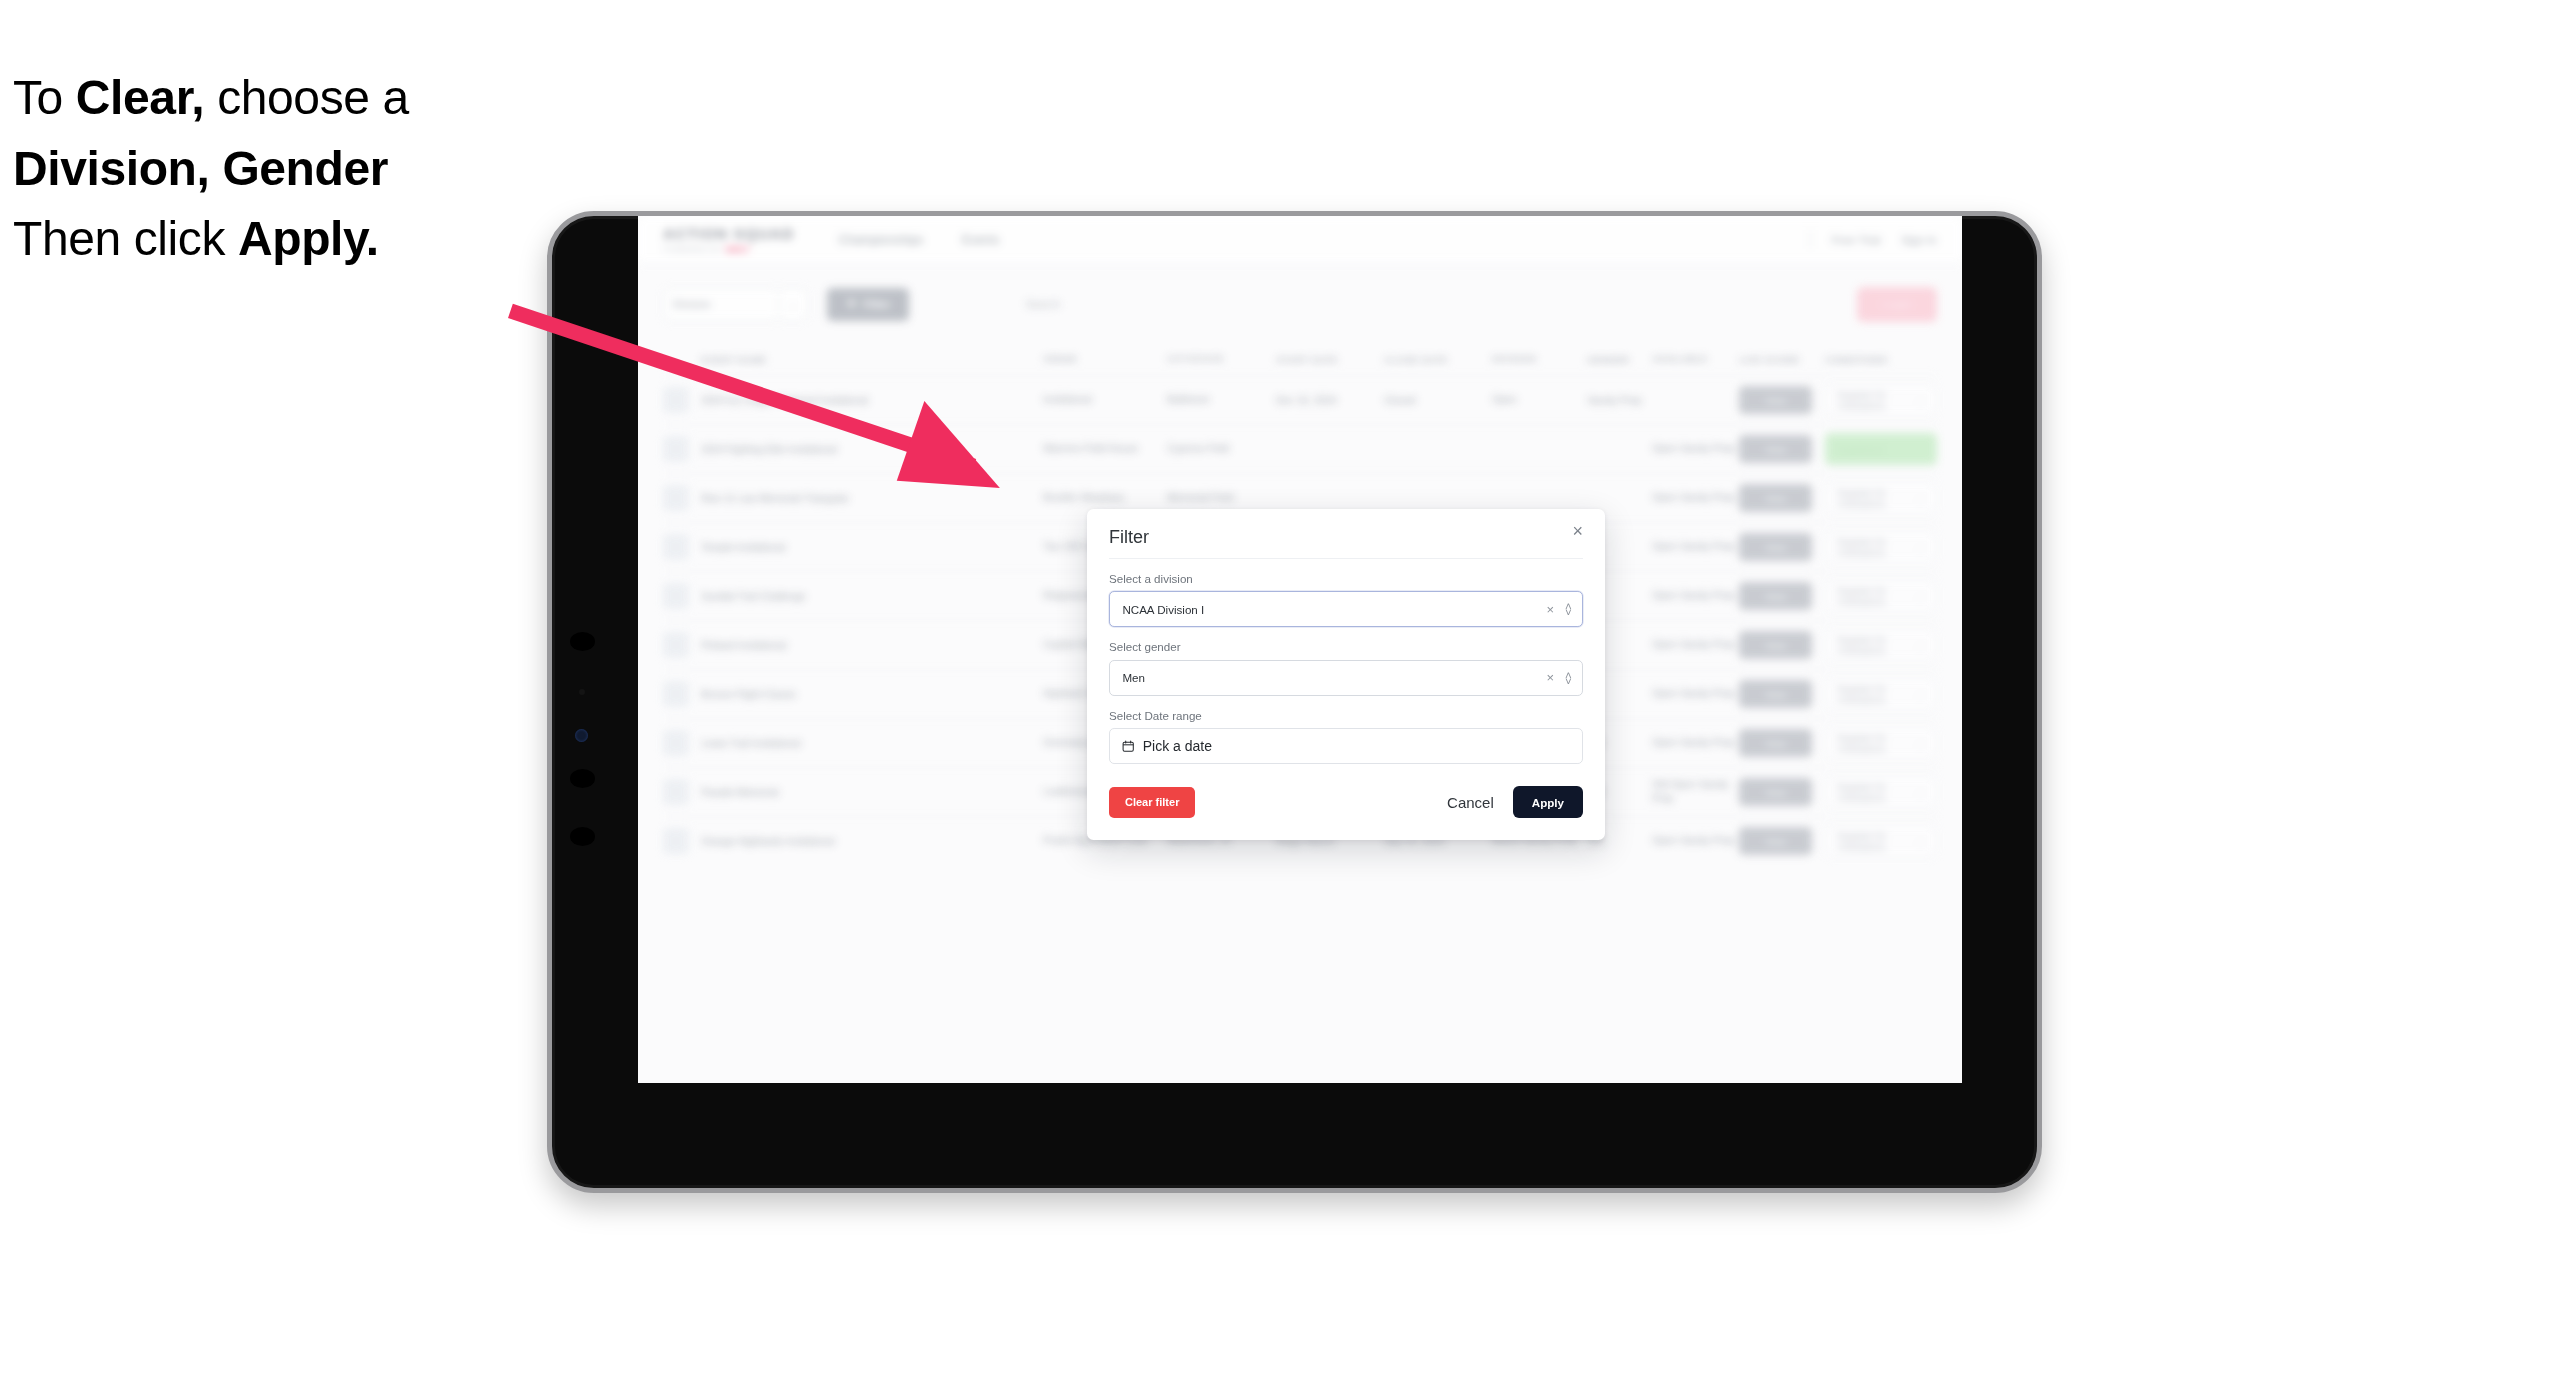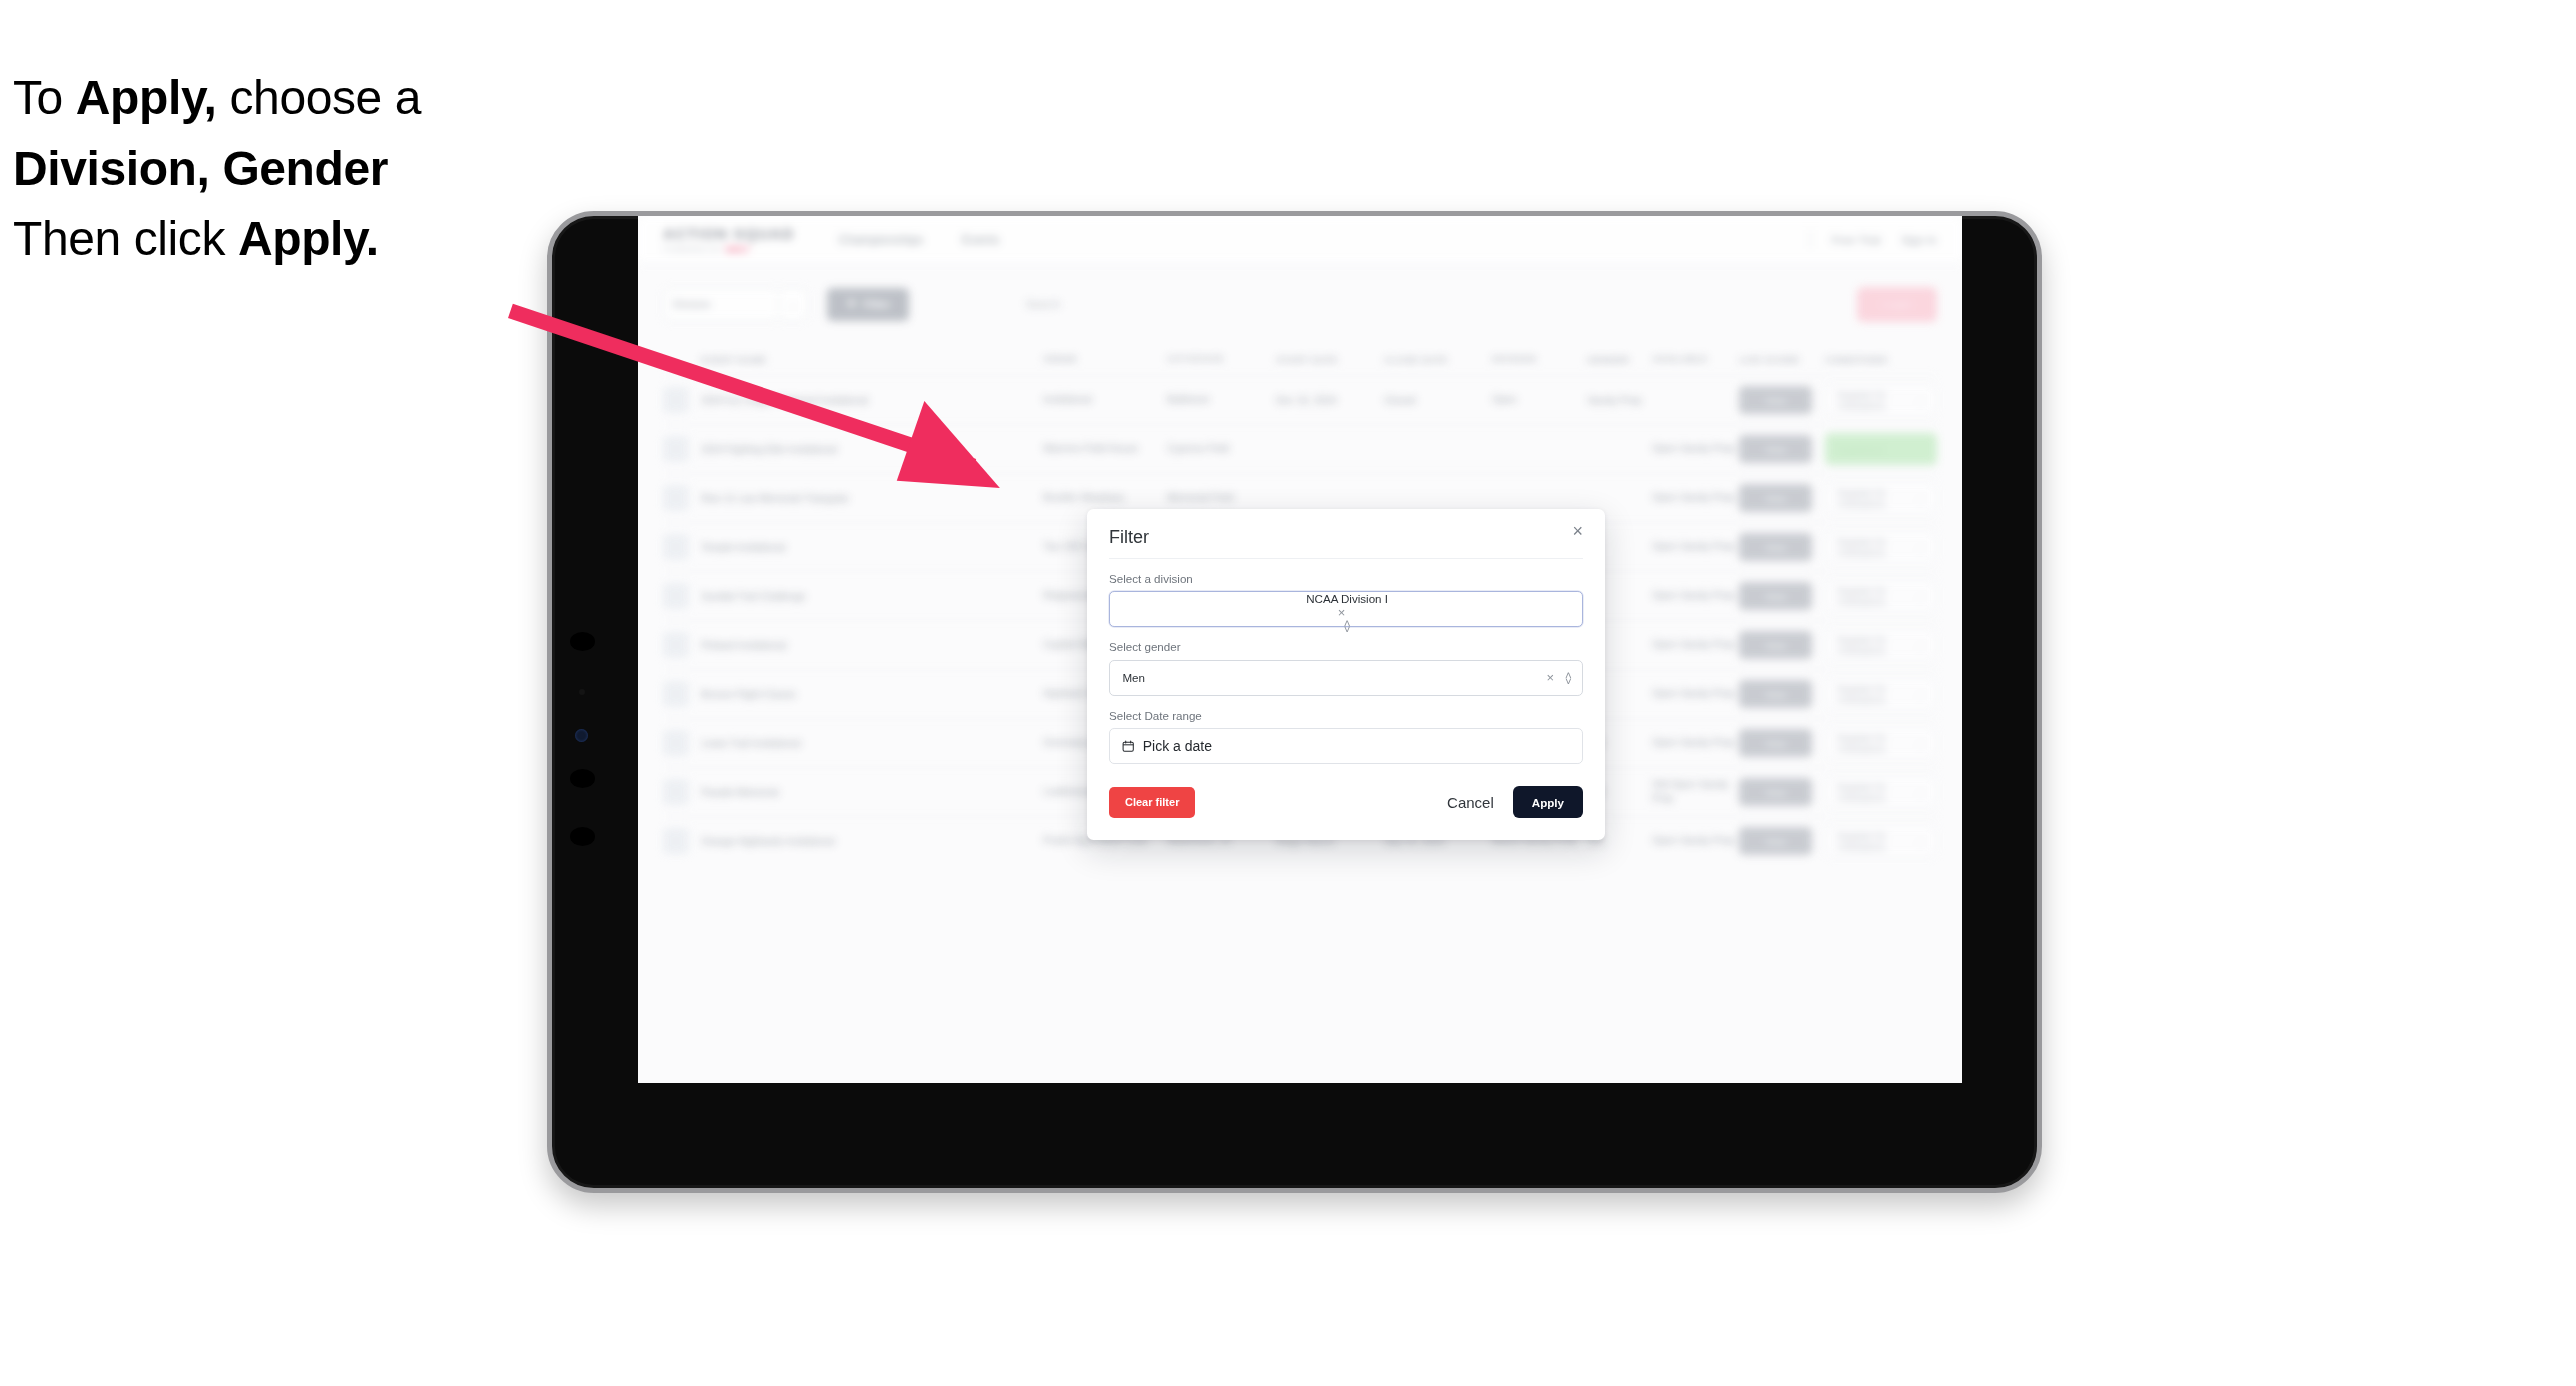--- a/index.html
+++ b/index.html
@@ -246,21 +246,20 @@
     border: 0.7px solid #d6dae0;
     border-radius: 5.1px;
     background: #fff;
     display: flex; align-items: center;
     padding: 0 10.2px 0 12.4px;
     font-size: 11.6px; color: #2c3137;
   }
   .select-box.focused {
     border-color: #a9b5dd;
     box-shadow: 0 0 0 0.7px rgba(169,181,221,0.35);
-    flex-direction: column;
   }
   .select-value { flex: 1; }
   .sel-clear {
     font-size: 13px; color: #8d939b; margin-right: 11px;
     font-weight: 300; cursor: pointer;
   }
   .sel-stepper { display: flex; flex-direction: column; align-items:center;
                  color:#8d939b; line-height: 0.52; font-size: 11.6px; cursor:pointer;}
   .date-box {
     height: 36px; border: 0.7px solid #e0e3e8; border-radius: 5.1px;
@@ -290,21 +289,21 @@
     border:none; cursor:pointer;
     font-family: "Liberation Sans", sans-serif;
   }
 </style>
 </head>
 <body>
 
 <div id="stage">
 
   <div id="caption">
-    <div><span>To </span><b>Apply,</b><span> choose a</span></div>
+    <div><span>To </span><b>Clear,</b><span> choose a</span></div>
     <div><b>Division, Gender</b></div>
     <div><span>Then click </span><b>Apply.</b></div>
   </div>
 
   <div id="tablet">
     <div id="tablet-inner-shade"></div>
 
     <div class="cam-dot" id="cam1"></div>
     <div class="cam-dot" id="cam2"></div>
     <div class="cam-dot" id="cam3"></div>

